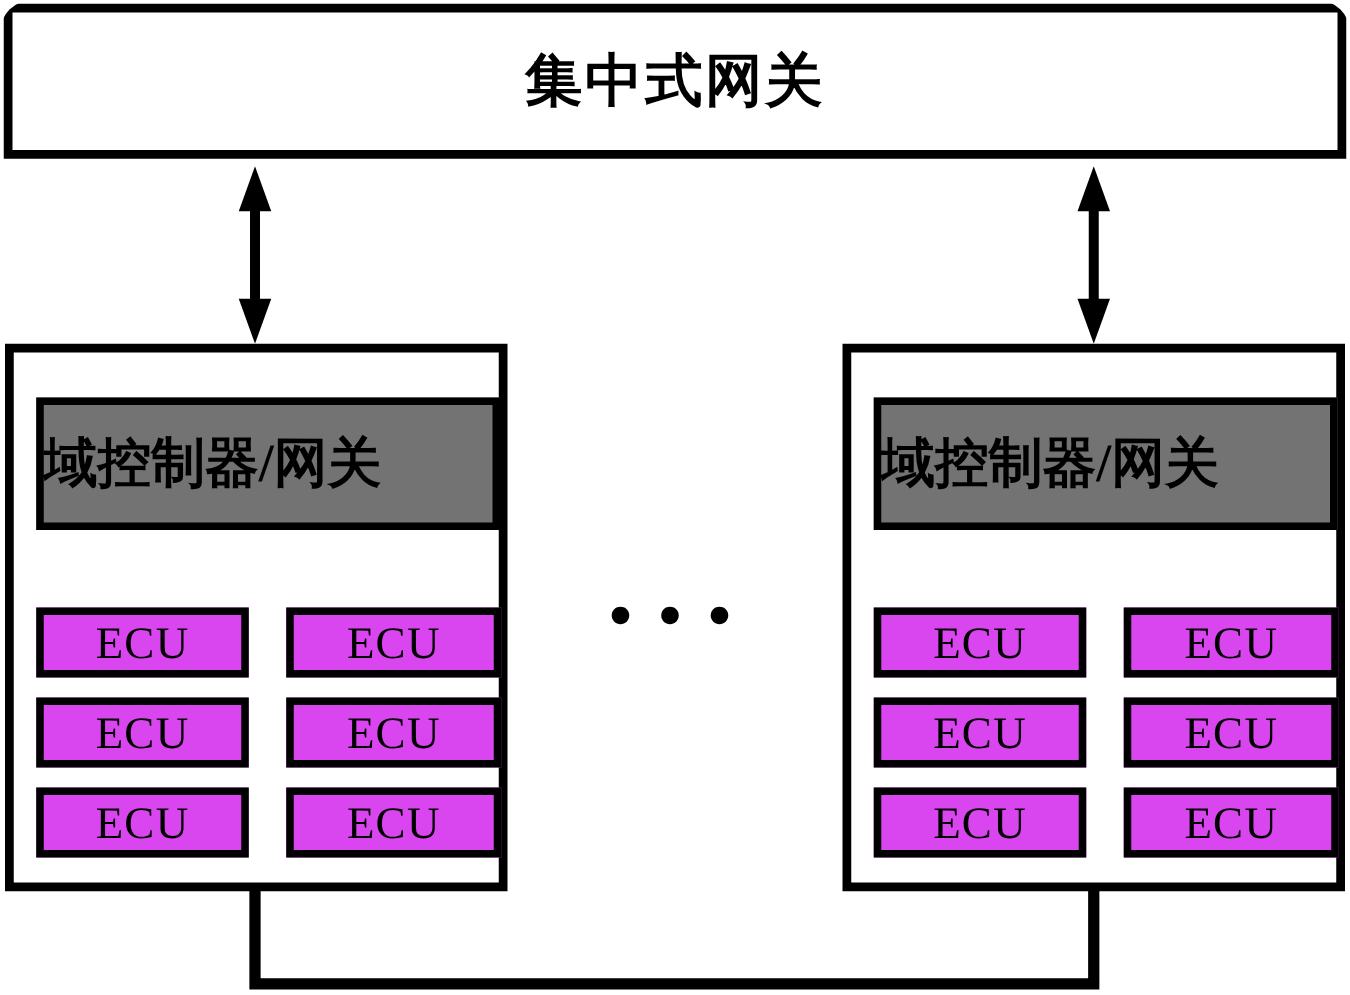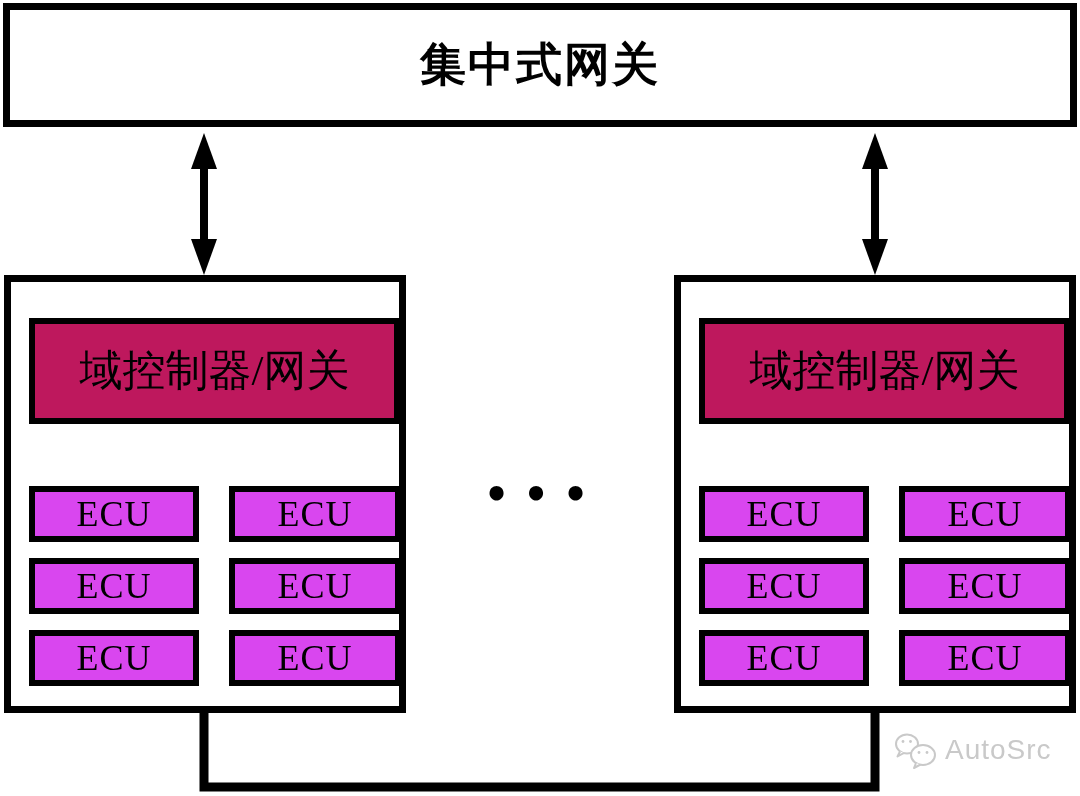--- a/index.html
+++ b/index.html
@@ -8,20 +8,21 @@
     background: #ffffff;
   }
   .canvas {
     position: relative;
     width: 1080px;
     height: 796px;
     background: #ffffff;
     overflow: hidden;
     font-family: "Liberation Serif", "DejaVu Serif", serif;
     color: #000000;
+    border-radius: 26px;
   }
   .box {
     position: absolute;
     box-sizing: border-box;
     background: #ffffff;
     border: 7px solid #000000;
     display: flex;
     align-items: center;
     justify-content: center;
   }
@@ -42,26 +43,25 @@
   .domain-left  { left: 4px; }
   .domain-right { left: 674px; }
   .controller-box {
     position: absolute;
     box-sizing: border-box;
     left: 18px;
     top: 36px;
     width: 371px;
     height: 106px;
     border: 6px solid #000000;
-    background: #be185d;
-    display: flex;
-    align-items: center;
-    justify-content: center;
+    background: #737373;
+    display: flex;
+    align-items: center;
     font-size: 43px;
-    font-weight: normal;
+    font-weight: bold;
   }
   .ecu-grid {
     position: absolute;
     left: 18px;
     top: 204px;
     width: 372px;
     display: grid;
     grid-template-columns: 170px 172px;
     column-gap: 30px;
     row-gap: 16px;
@@ -196,31 +196,14 @@
       <div class="ecu-box">
           <span>ECU</span>
         </div>
     </div>
   </div>
 
   <svg class="connector-svg" viewBox="0 0 690 86">
     <polyline points="6,0 6,77 677,77 677,0" fill="none" stroke="#000000" stroke-width="9"></polyline>
   </svg>
 
-  <div class="watermark">
-    <svg width="48" height="38" viewBox="0 0 48 38">
-      <g stroke="#c9c9c9" stroke-width="2" fill="#ffffff">
-        <ellipse cx="15" cy="13" rx="11" ry="9.5"></ellipse>
-        <path d="M8 20.5 L5.5 25.5 L12 21.8" stroke-linejoin="round"></path>
-        <ellipse cx="31" cy="24" rx="12" ry="10"></ellipse>
-        <path d="M24 32 L22 37 L28.5 33.5" stroke-linejoin="round"></path>
-      </g>
-      <g fill="#c9c9c9" stroke="none">
-        <circle cx="11" cy="10.5" r="1.4"></circle>
-        <circle cx="18.5" cy="10.5" r="1.4"></circle>
-        <circle cx="27" cy="21.5" r="1.4"></circle>
-        <circle cx="35" cy="21.5" r="1.4"></circle>
-      </g>
-    </svg>
-    <span class="watermark-text">AutoSrc</span>
-  </div>
 
 </div>
 
 </body></html>

